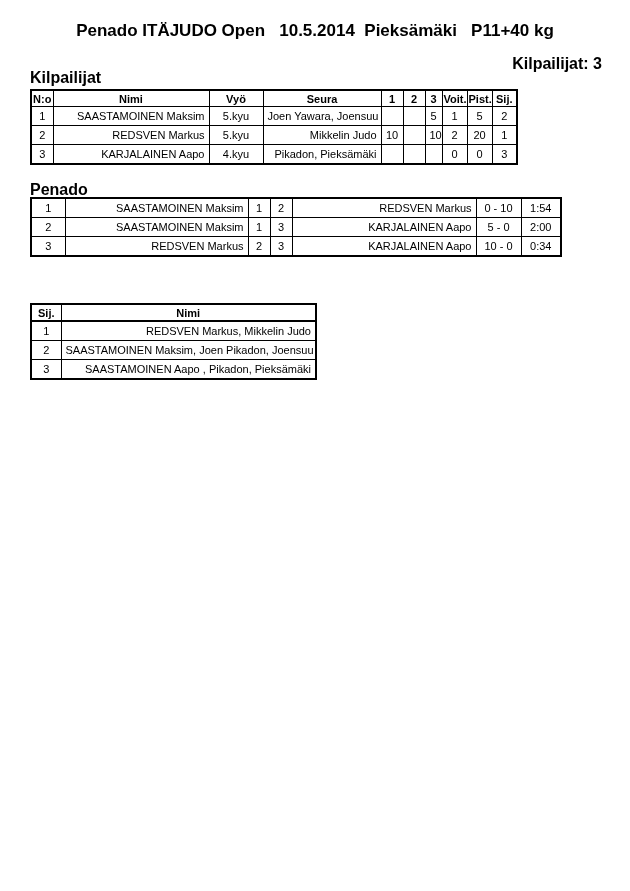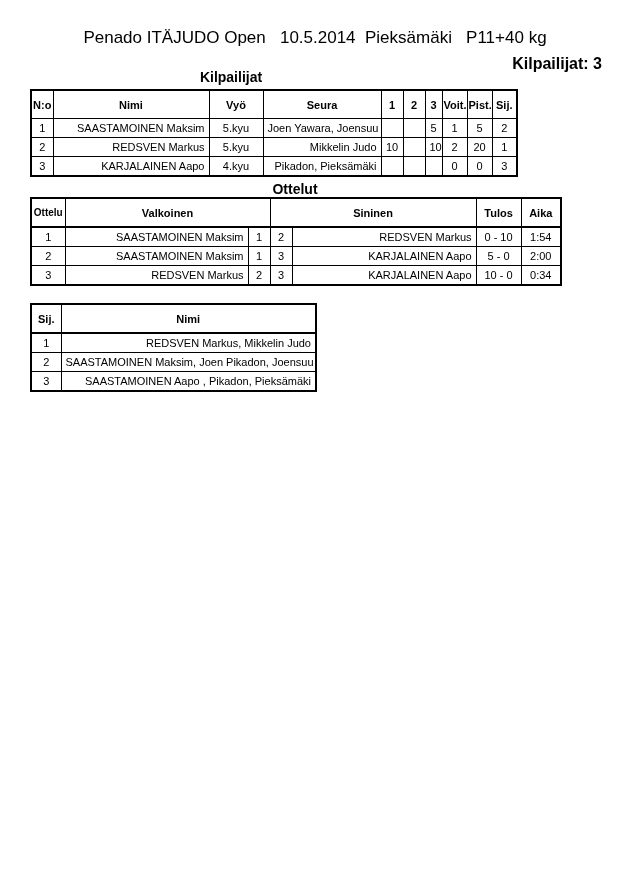--- a/index.html
+++ b/index.html
@@ -2,49 +2,49 @@
 <html><head>
 <meta charset="utf-8">
 <style>
   html, body { margin: 0; padding: 0; background: #ffffff; }
   body {
     width: 630px; height: 891px; position: relative;
     font-family: "Liberation Sans", sans-serif;
     color: #000;
   }
   .doc-title {
-    position: absolute; top: 28px; left: 0; width: 630px;
-    text-align: center; font-size: 17px; font-weight: normal;
+    position: absolute; top: 21px; left: 0; width: 630px;
+    text-align: center; font-size: 17px; font-weight: bold;
     white-space: pre;
   }
   .count-label {
     position: absolute; top: 55px; right: 28px;
     font-size: 16px; font-weight: bold;
   }
   .section-title {
-    position: absolute; font-weight: bold; font-size: 14px;
-    text-align: center; white-space: nowrap;
+    position: absolute; font-weight: bold; font-size: 16px;
+    text-align: left; white-space: nowrap;
   }
   #sec1-title { top: 69px;  left: 30px; width: 402px; }
   #sec2-title { top: 181px; left: 30px; width: 530px; }
   #sec3-title { top: 286px; left: 30px; width: 285px; margin-top: 32px; }
 
   table {
     position: absolute; border-collapse: collapse; table-layout: fixed;
     background: #fff; border: 2px solid #000;
   }
   #competitors { top: 89px;  left: 30px; width: 486px; }
   #matches     { top: 197px; left: 30px; width: 530px; }
   #results     { top: 303px; left: 30px; width: 285px; }
 
   th, td {
     border: 1px solid #000; font-size: 11px;
     padding: 0 4px; white-space: nowrap; overflow: hidden;
   }
-  th { font-weight: bold; height: 15px; text-align: center; padding: 6px 1px; }
+  th { font-weight: bold; height: 15px; text-align: center; padding: 0 1px; }
   td { height: 18px; }
   .hdr-thick th { border-bottom: 2px solid #000; }
   .al { text-align: right; }
   .ac { text-align: center; }
 </style>
 </head>
 <body>
 
 <div class="doc-title">Penado ITÄJUDO Open   10.5.2014  Pieksämäki   P11+40 kg</div>
 <div class="count-label">Kilpailijat: 3</div>
@@ -109,40 +109,33 @@
     <td class="ac"></td>
     <td class="ac"></td>
     <td class="ac"></td>
     <td class="ac">0</td>
     <td class="ac">0</td>
     <td class="ac">3</td>
   </tr>
 </tbody>
   </table>
 
-<div class="section-title" id="sec2-title">Ottelut</div>
+<div class="section-title" id="sec2-title">Penado</div>
 
 <table id="matches">
   <colgroup>
     <col style="width:34px">
       <col style="width:183px">
       <col style="width:22px">
       <col style="width:22px">
     <col style="width:184px">
       <col style="width:45px">
       <col style="width:40px">
   </colgroup>
   <tbody>
-      <tr class="hdr-thick">
-    <th style="font-size:10px">Ottelu</th>
-    <th colspan="2">Valkoinen</th>
-    <th colspan="2">Sininen</th>
-    <th>Tulos</th>
-    <th>Aika</th>
-  </tr>
   <tr>
     <td class="ac">1</td>
     <td class="al">SAASTAMOINEN Maksim</td>
     <td class="ac">1</td>
     <td class="ac">2</td>
     <td class="al">REDSVEN Markus</td>
     <td class="ac">0 - 10</td>
     <td class="ac">1:54</td>
   </tr>
   <tr>

